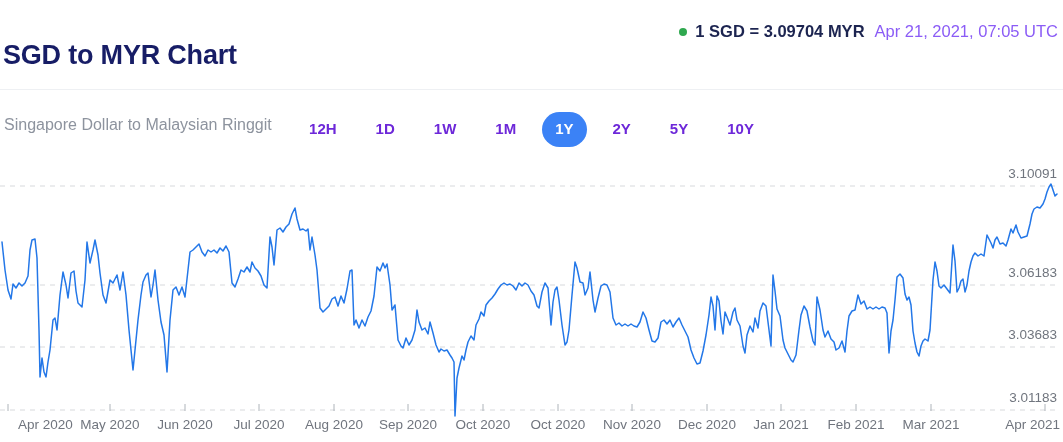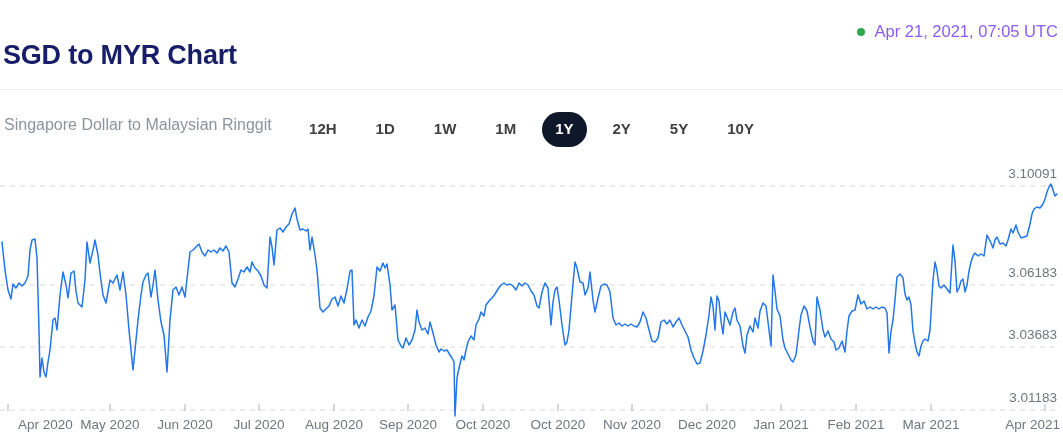--- a/index.html
+++ b/index.html
@@ -9,21 +9,21 @@
              color:#171d66;letter-spacing:-.2px;margin-top:28px;}
   .hdr-sub{position:absolute;left:4px;top:76px;font-size:16px;color:#8d939e;margin-top:40px;}
   .quote{position:absolute;right:5px;top:22px;display:flex;align-items:center;gap:8px;white-space:nowrap;}
   .quote .dot{width:8px;height:8px;border-radius:50%;flex:0 0 auto;}
   .quote .rate{font-size:16.5px;font-weight:700;color:#1c2450;}
   .quote .ts{font-size:16.5px;color:#8b5cf6;margin-left:2px;}
   .hdr-divider{position:absolute;left:0;right:0;top:89px;height:1px;background:#eef0f3;}
   .tabs{position:absolute;left:0;top:112px;width:100%;display:flex;justify-content:center;
         align-items:center;gap:13px;}
   .tab{border:none;background:transparent;border-radius:18px;padding:9px 13px;
-       font-family:inherit;font-size:15px;font-weight:700;color:#404040;cursor:pointer;line-height:1.1;}
+       font-family:inherit;font-size:15px;font-weight:700;color:#6d28d9;cursor:pointer;line-height:1.1;}
   .tab.selected{color:#fff;}
   svg#chart{position:absolute;left:0;top:0;}
   .ylab,.xlab{font-family:"Liberation Sans",sans-serif;font-size:13.5px;fill:#70757e;}
 </style>
 </head>
 <body>
 
 <svg id="chart" width="1063" height="442" viewBox="0 0 1063 442" aria-hidden="false">
     <line x1="0" y1="186" x2="1058" y2="186" stroke="#d7d9dc" stroke-width="1" stroke-dasharray="5 5"></line>
     <text x="1057" y="178" text-anchor="end" class="ylab">3.10091</text>
@@ -63,27 +63,28 @@
     <text x="1060" y="429" text-anchor="end" class="xlab">Apr 2021</text>
     <polyline points="2,242 5,270 8,290 11,299 13,284 16,288 19,283 22,286 25,283 28,276 30,250 32,240 35,239 37,258 39,330 40,377 42,358 44,372 46,377 48,362 50,350 53,320 55,318 57,330 60,295 63,272 66,285 68,298 71,273 74,271 76,291 78,303 82,307 85,280 87,242 90,263 93,250 95,240 98,255 100,273 103,295 106,303 110,280 113,283 117,275 120,290 123,272 126,295 129,330 133,370 136,340 138,320 141,295 143,282 146,275 148,273 151,297 153,285 155,270 158,300 161,322 164,335 167,372 170,320 173,290 176,287 179,295 182,287 185,297 188,270 190,252 193,250 196,247 199,244 202,252 205,256 208,250 211,252 214,250 217,253 220,248 223,251 226,246 229,252 232,283 235,287 238,279 241,270 244,272 247,267 250,272 252,262 255,268 258,271 261,276 264,285 267,288 270,237 272,247 274,265 277,230 280,228 283,232 286,227 289,224 292,214 295,208 297,219 300,230 303,229 306,231 308,229 310,250 312,237 315,255 317,270 320,308 323,312 326,309 329,306 332,299 335,297 338,306 341,296 344,303 347,289 350,271 352,270 354,325 356,320 359,328 362,320 365,326 368,317 371,311 374,296 377,267 380,271 383,263 385,268 387,264 390,285 392,310 395,305 398,340 401,346 403,348 406,338 409,345 412,340 415,330 417,310 419,322 422,330 425,328 428,334 430,322 433,333 436,345 439,352 441,349 444,351 447,350 450,355 452,358 454,362 455,416 457,378 459,368 462,356 464,360 466,350 468,342 471,336 474,340 476,325 479,319 481,312 484,316 486,305 489,301 492,298 495,294 498,289 501,285 504,283 507,285 510,284 513,286 516,290 519,283 522,286 525,283 528,285 531,291 534,295 537,306 539,308 542,292 545,283 548,288 551,325 553,302 555,290 557,287 559,300 562,325 565,345 567,342 569,330 572,295 575,262 577,268 580,282 583,283 585,295 588,288 590,272 593,300 595,312 598,298 601,286 604,284 607,285 610,292 613,318 616,325 619,323 622,326 625,324 628,326 631,324 634,326 637,327 640,322 643,312 646,318 649,330 652,341 655,342 658,338 661,322 664,320 667,324 670,320 673,327 676,322 679,318 682,325 685,331 688,337 691,350 694,358 697,364 700,363 703,351 706,335 709,315 711,297 713,306 715,330 717,296 719,301 721,321 723,334 725,312 727,317 730,325 733,312 735,308 737,320 740,326 743,346 745,353 747,335 750,326 753,332 755,318 758,328 760,311 763,303 766,306 769,330 771,346 773,275 775,291 777,309 780,316 783,340 785,348 788,354 791,360 793,362 796,355 799,330 801,315 804,306 807,311 810,327 813,341 815,345 817,297 820,310 823,330 825,337 828,331 831,339 834,342 836,350 839,348 842,341 845,352 847,331 849,316 852,311 855,310 858,295 861,304 864,301 867,309 870,307 873,309 876,307 879,309 882,307 885,308 887,313 889,353 891,331 893,320 895,300 897,277 900,274 903,278 905,294 907,300 909,297 911,305 913,331 915,343 917,352 919,356 921,346 923,341 925,339 928,341 930,330 933,280 935,262 937,271 939,286 941,288 944,285 947,289 950,293 953,245 955,261 957,292 959,288 961,281 963,279 965,292 967,285 969,271 971,262 973,256 975,253 978,256 981,254 984,256 987,235 989,239 991,243 993,248 995,240 997,237 1000,244 1003,243 1006,246 1008,240 1011,229 1013,233 1016,225 1018,232 1021,238 1024,237 1027,236 1030,224 1032,214 1034,209 1037,207 1040,208 1043,204 1045,199 1047,192 1049,187 1051,184 1053,190 1055,196 1057,194" fill="none" stroke="#2377e8" stroke-width="1.5" stroke-linejoin="round" stroke-linecap="round"></polyline>
     <rect x="0" y="170" width="1058" height="241" fill="transparent"></rect>
   </svg>
 
 <div class="hdr-title">SGD to MYR Chart</div>
 <div class="hdr-sub">Singapore Dollar to Malaysian Ringgit</div>
 
 <div class="quote">
   <span class="dot" style="background: rgb(47, 168, 79);"></span>
+  <span class="rate">1 SGD = 3.09704 MYR</span>
   <span class="ts">Apr 21, 2021, 07:05 UTC</span>
 </div>
 
 <div class="hdr-divider"></div>
 
 <div class="tabs">
     <button class="tab">12H</button>
     <button class="tab">1D</button>
     <button class="tab">1W</button>
     <button class="tab">1M</button>
-    <button class="tab selected" style="background: #0f172a;">1Y</button>
+    <button class="tab selected" style="background: #3b82f6;">1Y</button>
     <button class="tab">2Y</button>
     <button class="tab">5Y</button>
     <button class="tab">10Y</button>
   </div>
 
 </body></html>

